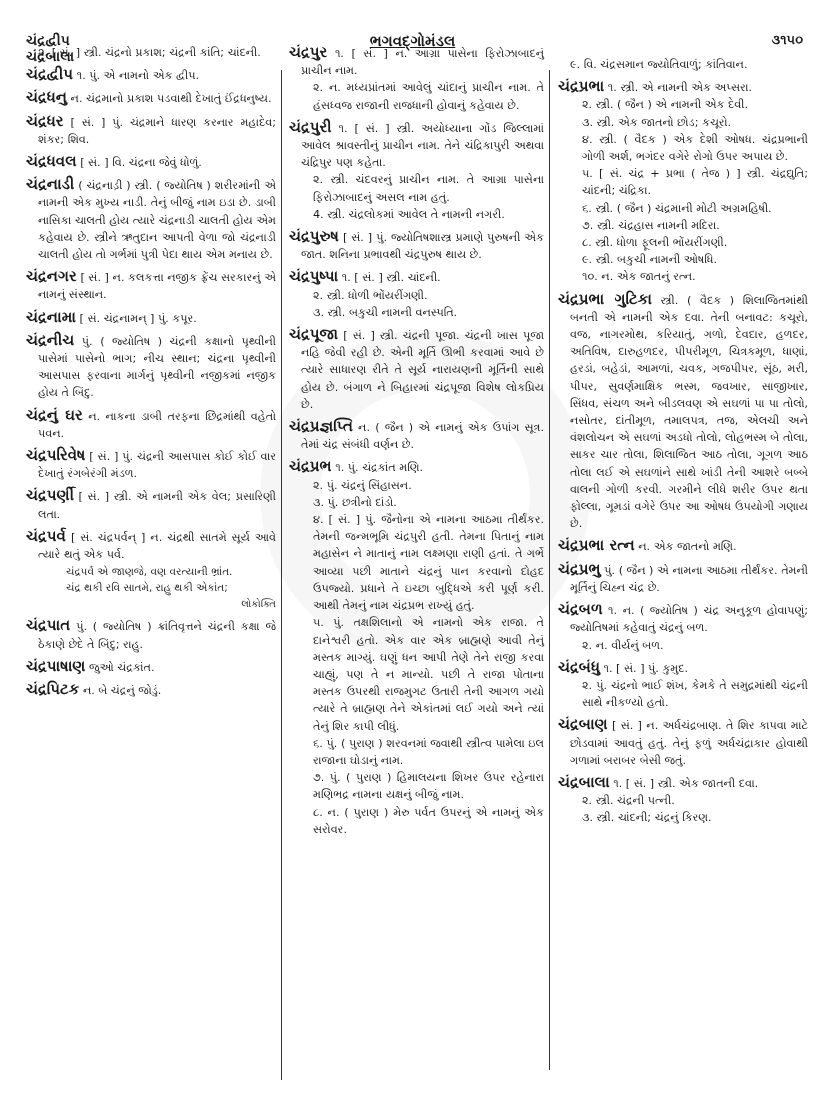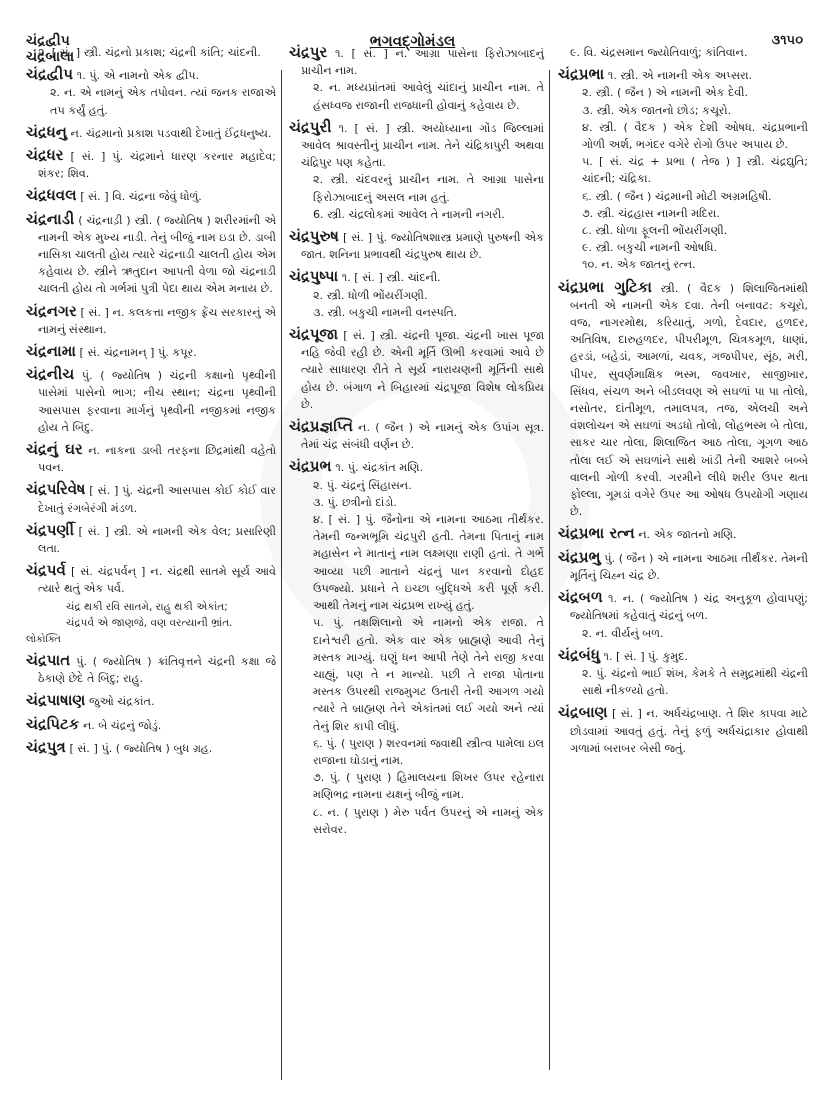--- a/index.html
+++ b/index.html
@@ -19,30 +19,30 @@
   }
   .hdr-left { position: absolute; left: 26px; top: 32px; font-size: 14px; font-weight: bold; line-height: 16px; }
   .hdr-center { position: absolute; left: 0; width: 825px; top: 32px; text-align: center; font-size: 15px; font-weight: bold; text-decoration: underline; }
   .hdr-right { position: absolute; right: 22px; top: 32px; font-size: 13px; font-weight: bold; }
   .col {
     position: absolute; top: 44px; font-size: 11.2px; line-height: 17.2px;
     text-align: justify;
   }
   .col1 { left: 26px; width: 250px; }
   .col2 { left: 289px; width: 255px; }
-  .col3 { left: 558px; width: 250px; }
+  .col3 { left: 558px; width: 250px; margin-top: 12px; }
   .divider { position: absolute; top: 70px; width: 1px; background: #333; }
   .div1 { left: 281px; height: 1010px; }
   .div2 { left: 549px; height: 1000px; }
   .entry { margin: 0 0 5px 0; padding-left: 12px; text-indent: -12px; }
   .entry .hw { font-weight: bold; font-size: 15px; }
   .sense { padding-left: 12px; text-indent: 0; margin: 0; }
   .sense-inline { display: block; text-indent: 0; }
   .quote { padding-left: 40px; font-size: 10.5px; line-height: 16px; }
-  .quote-src { text-align: left; font-size: 10px; }
+  .quote-src { text-align: right; font-size: 10px; }
 </style>
 </head>
 <body>
 
 <div class="watermark"></div>
 
 <div class="header">
   <div class="hdr-left">
     <div>ચંદ્રદ્વીપ</div>
     <div>ચંદ્રબાલા</div>
@@ -51,50 +51,50 @@
   <div class="hdr-right">૩૧૫૦</div>
 </div>
 
 <div class="divider div1"></div>
 <div class="divider div2"></div>
 
 <div class="col col1">
     <div class="entry">
       <div class="sense-inline">૨. [ સં. ] સ્ત્રી. ચંદ્રનો પ્રકાશ; ચંદ્રની કાંતિ; ચાંદની.</div>
     </div>
-    <div class="entry"><span class="hw">ચંદ્રદ્વીપ</span> <span>૧. પું. એ નામનો એક દ્વીપ.</span><div class="sense">૨. ન. એ નામનું એક તપોવન. ત્યાં જનક રાજાએ તપ કર્યું હતું.</div></div>
+    <div class="entry"><span class="hw">ચંદ્રદ્વીપ</span> <span>૧. પું. એ નામનો એક દ્વીપ.</span></div>
     <div class="entry"><span class="hw">ચંદ્રધનુ</span> <span>ન. ચંદ્રમાનો પ્રકાશ પડવાથી દેખાતું ઈંદ્રધનુષ્ય.</span></div>
     <div class="entry"><span class="hw">ચંદ્રધર</span> <span>[ સં. ] પું. ચંદ્રમાને ધારણ કરનાર મહાદેવ; શંકર; શિવ.</span></div>
     <div class="entry"><span class="hw">ચંદ્રધવલ</span> <span>[ સં. ] વિ. ચંદ્રના જેવું ધોળું.</span></div>
     <div class="entry"><span class="hw">ચંદ્રનાડી</span> <span>( ચંદ્રનાડ઼ી ) સ્ત્રી. ( જ્યોતિષ ) શરીરમાંની એ નામની એક મુખ્ય નાડી. તેનું બીજું નામ ઇડા છે. ડાબી નાસિકા ચાલતી હોય ત્યારે ચંદ્રનાડી ચાલતી હોય એમ કહેવાય છે. સ્ત્રીને ઋતુદાન આપતી વેળા જો ચંદ્રનાડી ચાલતી હોય તો ગર્ભમાં પુત્રી પેદા થાય એમ મનાય છે.</span></div>
     <div class="entry"><span class="hw">ચંદ્રનગર</span> <span>[ સં. ] ન. કલકત્તા નજીક ફ્રેંચ સરકારનું એ નામનું સંસ્થાન.</span></div>
     <div class="entry"><span class="hw">ચંદ્રનામા</span> <span>[ સં. ચંદ્રનામન્ ] પું. કપૂર.</span></div>
     <div class="entry"><span class="hw">ચંદ્રનીચ</span> <span>પું. ( જ્યોતિષ ) ચંદ્રની કક્ષાનો પૃથ્વીની પાસેમાં પાસેનો ભાગ; નીચ સ્થાન; ચંદ્રના પૃથ્વીની આસપાસ ફરવાના માર્ગનું પૃથ્વીની નજીકમાં નજીક હોય તે બિંદુ.</span></div>
     <div class="entry"><span class="hw">ચંદ્રનું ઘર</span> <span>ન. નાકના ડાબી તરફના છિદ્રમાંથી વહેતો પવન.</span></div>
     <div class="entry"><span class="hw">ચંદ્રપરિવેષ</span> <span>[ સં. ] પું. ચંદ્રની આસપાસ કોઈ કોઈ વાર દેખાતું રંગબેરંગી મંડળ.</span></div>
     <div class="entry"><span class="hw">ચંદ્રપર્ણી</span> <span>[ સં. ] સ્ત્રી. એ નામની એક વેલ; પ્રસારિણી લતા.</span></div>
-    <div class="entry"><span class="hw">ચંદ્રપર્વ</span> <span>[ સં. ચંદ્રપર્વન્ ] ન. ચંદ્રથી સાતમે સૂર્ય આવે ત્યારે થતું એક પર્વ.</span><div class="quote">ચંદ્ર થકી રવિ સાતમે, રાહુ થકી એકાંત;</div><div class="quote">ચંદ્રપર્વ એ જાણજે, વણ વરત્યાની ભ્રાંત.</div><div class="quote-src">લોકોક્તિ</div></div>
+    <div class="entry"><span class="hw">ચંદ્રપર્વ</span> <span>[ સં. ચંદ્રપર્વન્ ] ન. ચંદ્રથી સાતમે સૂર્ય આવે ત્યારે થતું એક પર્વ.</span><div class="quote">ચંદ્રપર્વ એ જાણજે, વણ વરત્યાની ભ્રાંત.</div><div class="quote">ચંદ્ર થકી રવિ સાતમે, રાહુ થકી એકાંત;</div><div class="quote-src">લોકોક્તિ</div></div>
     <div class="entry"><span class="hw">ચંદ્રપાત</span> <span>પું. ( જ્યોતિષ ) ક્રાંતિવૃત્તને ચંદ્રની કક્ષા જે ઠેકાણે છેદે તે બિંદુ; રાહુ.</span></div>
     <div class="entry"><span class="hw">ચંદ્રપાષાણ</span> <span>જુઓ ચંદ્રકાંત.</span></div>
     <div class="entry"><span class="hw">ચંદ્રપિટક</span> <span>ન. બે ચંદ્રનું જોડું.</span></div>
-    <div class="entry"><span class="hw">ચંદ્રપુત્ર</span> <span>[ સં. ] પું. ( જ્યોતિષ ) બુધ ગ્રહ.</span></div>
   </div>
 <div class="col col2">
     <div class="entry"><span class="hw">ચંદ્રપુર</span> <span>૧. [ સં. ] ન. આગ્રા પાસેના ફિરોઝાબાદનું પ્રાચીન નામ.</span><div class="sense">૨. ન. મધ્યપ્રાંતમાં આવેલું ચાંદાનું પ્રાચીન નામ. તે હંસધ્વજ રાજાની રાજધાની હોવાનું કહેવાય છે.</div></div>
-    <div class="entry"><span class="hw">ચંદ્રપુરી</span> <span>૧. [ સં. ] સ્ત્રી. અયોધ્યાના ગોંડ જિલ્લામાં આવેલ શ્રાવસ્તીનું પ્રાચીન નામ. તેને ચંદ્રિકાપુરી અથવા ચંદ્રિપુર પણ કહેતા.</span><div class="sense">૨. સ્ત્રી. ચંદવરનું પ્રાચીન નામ. તે આગ્રા પાસેના ફિરોઝાબાદનું અસલ નામ હતું.</div><div class="sense">6. સ્ત્રી. ચંદ્રલોકમાં આવેલ તે નામની નગરી.</div></div>
+    <div class="entry"><span class="hw">ચંદ્રપુરી</span> <span>૧. [ સં. ] સ્ત્રી. અયોધ્યાના ગોંડ જિલ્લામાં આવેલ શ્રાવસ્તીનું પ્રાચીન નામ. તેને ચંદ્રિકાપુરી અથવા ચંદ્રિપુર પણ કહેતા.</span><div class="sense">૨. સ્ત્રી. ચંદવરનું પ્રાચીન નામ. તે આગ્રા પાસેના ફિરોઝાબાદનું અસલ નામ હતું.</div><div class="sense">4. સ્ત્રી. ચંદ્રલોકમાં આવેલ તે નામની નગરી.</div></div>
     <div class="entry"><span class="hw">ચંદ્રપુરુષ</span> <span>[ સં. ] પું. જ્યોતિષશાસ્ત્ર પ્રમાણે પુરુષની એક જાત. શનિના પ્રભાવથી ચંદ્રપુરુષ થાય છે.</span></div>
     <div class="entry"><span class="hw">ચંદ્રપુષ્પા</span> <span>૧. [ સં. ] સ્ત્રી. ચાંદની.</span><div class="sense">૨. સ્ત્રી. ધોળી ભોંયરીંગણી.</div><div class="sense">૩. સ્ત્રી. બકુચી નામની વનસ્પતિ.</div></div>
     <div class="entry"><span class="hw">ચંદ્રપૂજા</span> <span>[ સં. ] સ્ત્રી. ચંદ્રની પૂજા. ચંદ્રની ખાસ પૂજા નહિ જેવી રહી છે. એની મૂર્તિ ઊભી કરવામાં આવે છે ત્યારે સાધારણ રીતે તે સૂર્ય નારાયણની મૂર્તિની સાથે હોય છે. બંગાળ ને બિહારમાં ચંદ્રપૂજા વિશેષ લોકપ્રિય છે.</span></div>
     <div class="entry"><span class="hw">ચંદ્રપ્રજ્ઞપ્તિ</span> <span>ન. ( જૈન ) એ નામનું એક ઉપાંગ સૂત્ર. તેમાં ચંદ્ર સંબંધી વર્ણન છે.</span></div>
     <div class="entry"><span class="hw">ચંદ્રપ્રભ</span> <span>૧. પું. ચંદ્રકાંત મણિ.</span><div class="sense">૨. પું. ચંદ્રનું સિંહાસન.</div><div class="sense">૩. પું. છત્રીનો દાંડો.</div><div class="sense">૪. [ સં. ] પું. જૈનોના એ નામના આઠમા તીર્થંકર. તેમની જન્મભૂમિ ચંદ્રપુરી હતી. તેમના પિતાનું નામ મહાસેન ને માતાનું નામ લક્ષ્મણા રાણી હતાં. તે ગર્ભે આવ્યા પછી માતાને ચંદ્રનું પાન કરવાનો દોહદ ઉપજ્યો. પ્રધાને તે ઇચ્છા બુદ્ધિએ કરી પૂર્ણ કરી. આથી તેમનું નામ ચંદ્રપ્રભ રાખ્યું હતું.</div><div class="sense">૫. પું. તક્ષશિલાનો એ નામનો એક રાજા. તે દાનેશ્વરી હતો. એક વાર એક બ્રાહ્મણે આવી તેનું મસ્તક માગ્યું. ઘણું ધન આપી તેણે તેને રાજી કરવા ચાહ્યું, પણ તે ન માન્યો. પછી તે રાજા પોતાના મસ્તક ઉપરથી રાજમુગટ ઉતારી તેની આગળ ગયો ત્યારે તે બ્રાહ્મણ તેને એકાંતમાં લઈ ગયો અને ત્યાં તેનું શિર કાપી લીધું.</div><div class="sense">૬. પું. ( પુરાણ ) શરવનમાં જવાથી સ્ત્રીત્વ પામેલા ઇલ રાજાના ઘોડાનું નામ.</div><div class="sense">૭. પું. ( પુરાણ ) હિમાલયના શિખર ઉપર રહેનારા મણિભદ્ર નામના યક્ષનું બીજું નામ.</div><div class="sense">૮. ન. ( પુરાણ ) મેરુ પર્વત ઉપરનું એ નામનું એક સરોવર.</div></div>
   </div>
 <div class="col col3">
     <div class="entry">
       <div class="sense-inline">૯. વિ. ચંદ્રસમાન જ્યોતિવાળું; કાંતિવાન.</div>
     </div>
     <div class="entry"><span class="hw">ચંદ્રપ્રભા</span> <span>૧. સ્ત્રી. એ નામની એક અપ્સરા.</span><div class="sense">૨. સ્ત્રી. ( જૈન ) એ નામની એક દેવી.</div><div class="sense">૩. સ્ત્રી. એક જાતનો છોડ; કચૂરો.</div><div class="sense">૪. સ્ત્રી. ( વૈદક ) એક દેશી ઓષધ. ચંદ્રપ્રભાની ગોળી અર્શ, ભગંદર વગેરે રોગો ઉપર અપાય છે.</div><div class="sense">૫. [ સં. ચંદ્ર + પ્રભા ( તેજ ) ] સ્ત્રી. ચંદ્રદ્યુતિ; ચાંદની; ચંદ્રિકા.</div><div class="sense">૬. સ્ત્રી. ( જૈન ) ચંદ્રમાની મોટી અગ્રમહિષી.</div><div class="sense">૭. સ્ત્રી. ચંદ્રહાસ નામની મદિરા.</div><div class="sense">૮. સ્ત્રી. ધોળા ફૂલની ભોંયરીંગણી.</div><div class="sense">૯. સ્ત્રી. બકુચી નામની ઓષધિ.</div><div class="sense">૧૦. ન. એક જાતનું રત્ન.</div></div>
     <div class="entry"><span class="hw">ચંદ્રપ્રભા ગુટિકા</span> <span>સ્ત્રી. ( વૈદક ) શિલાજિતમાંથી બનતી એ નામની એક દવા. તેની બનાવટ: કચૂરો, વજ, નાગરમોથ, કરિયાતું, ગળો, દેવદાર, હળદર, અતિવિષ, દારુહળદર, પીપરીમૂળ, ચિત્રકમૂળ, ધાણાં, હરડાં, બહેડાં, આમળાં, ચવક, ગજપીપર, સૂંઠ, મરી, પીપર, સુવર્ણમાક્ષિક ભસ્મ, જવખાર, સાજીખાર, સિંધવ, સંચળ અને બીડલવણ એ સઘળાં પા પા તોલો, નસોતર, દાંતીમૂળ, તમાલપત્ર, તજ, એલચી અને વંશલોચન એ સઘળાં અડધો તોલો, લોહભસ્મ બે તોલા, સાકર ચાર તોલા, શિલાજિત આઠ તોલા, ગૂગળ આઠ તોલા લઈ એ સઘળાંને સાથે ખાંડી તેની આશરે બબ્બે વાલની ગોળી કરવી. ગરમીને લીધે શરીર ઉપર થતા ફોલ્લા, ગૂમડાં વગેરે ઉપર આ ઓષધ ઉપયોગી ગણાય છે.</span></div>
     <div class="entry"><span class="hw">ચંદ્રપ્રભા રત્ન</span> <span>ન. એક જાતનો મણિ.</span></div>
     <div class="entry"><span class="hw">ચંદ્રપ્રભુ</span> <span>પું. ( જૈન ) એ નામના આઠમા તીર્થંકર. તેમની મૂર્તિનું ચિહ્ન ચંદ્ર છે.</span></div>
     <div class="entry"><span class="hw">ચંદ્રબળ</span> <span>૧. ન. ( જ્યોતિષ ) ચંદ્ર અનુકૂળ હોવાપણું; જ્યોતિષમાં કહેવાતું ચંદ્રનું બળ.</span><div class="sense">૨. ન. વીર્યનું બળ.</div></div>
     <div class="entry"><span class="hw">ચંદ્રબંધુ</span> <span>૧. [ સં. ] પું. કુમુદ.</span><div class="sense">૨. પું. ચંદ્રનો ભાઈ શંખ, કેમકે તે સમુદ્રમાંથી ચંદ્રની સાથે નીકળ્યો હતો.</div></div>
     <div class="entry"><span class="hw">ચંદ્રબાણ</span> <span>[ સં. ] ન. અર્ધચંદ્રબાણ. તે શિર કાપવા માટે છોડવામાં આવતું હતું. તેનું ફળું અર્ધચંદ્રાકાર હોવાથી ગળામાં બરાબર બેસી જતું.</span></div>
+    <div class="entry"><span class="hw">ચંદ્રબાલા</span> <span>૧. [ સં. ] સ્ત્રી. એક જાતની દવા.</span><div class="sense">૨. સ્ત્રી. ચંદ્રની પત્ની.</div><div class="sense">૩. સ્ત્રી. ચાંદની; ચંદ્રનું કિરણ.</div></div>
   </div>
 
 </body></html>

